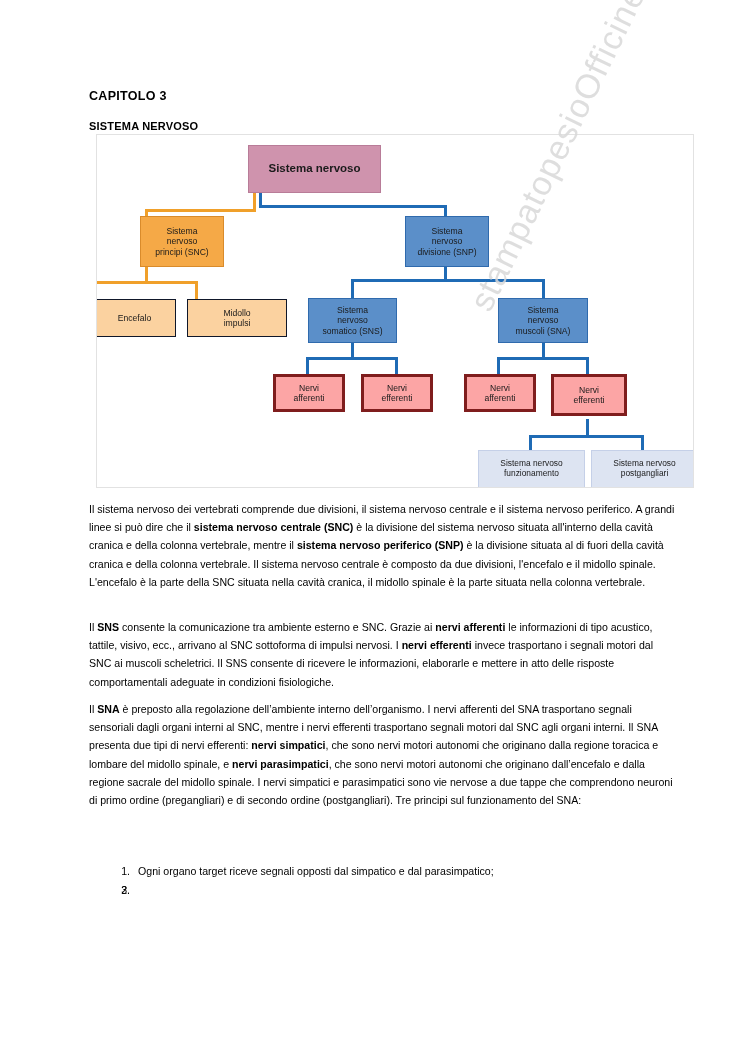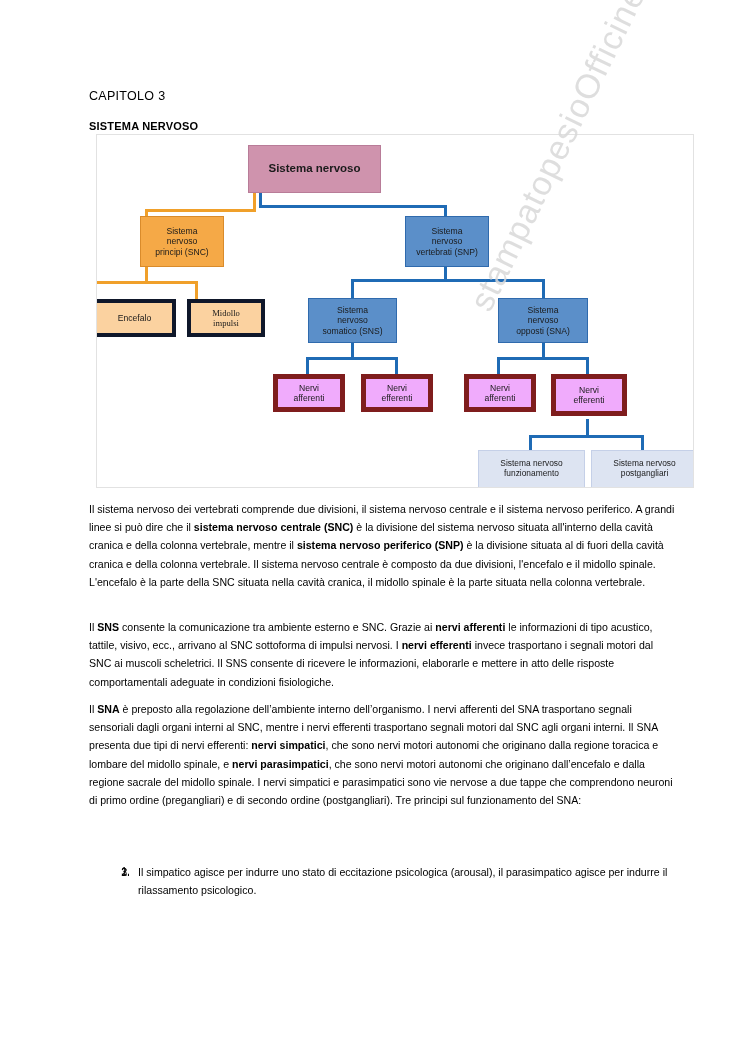--- a/index.html
+++ b/index.html
@@ -43,21 +43,21 @@
     z-index: 5;
     opacity: 0.85;
   }
 
   
   .chapter-title {
     position: absolute;
     left: 89px;
     top: 89px;
     font-size: 12.5px;
-    font-weight: normal;
+    font-weight: bold;
     letter-spacing: 0.3px;
   }
   .section-title {
     position: absolute;
     left: 89px;
     top: 120px;
     font-size: 11px;
     font-weight: bold;
     letter-spacing: 0.2px;
   }
@@ -94,31 +94,31 @@
     font-size: 11.5px;
     color: #1b1b1b;
   }
   .node.orange {
     background: #f5a947;
     border: 1px solid #d98b2b;
     font-size: 8.6px;
   }
   .node.orange-light {
     background: #fbd2a0;
-    border: 4px solid #0f172a;
+    border: 1px solid #0f172a;
     font-size: 8.6px;
   }
   .node.blue {
     background: #5b8fc9;
     border: 1px solid #2f6aad;
     font-size: 8.6px;
   }
   .node.blue-light {
-    background: #f0abfc;
-    border: 5px solid #7f1d1d;
+    background: #fca5a5;
+    border: 3px solid #7f1d1d;
     font-size: 8.6px;
     text-align: right;
   }
   .node.blue-pale {
     background: #dde4f2;
     border: 1px solid #c5d0e8;
     font-size: 8.4px;
   }
 
   .node span { display: block; }
@@ -220,41 +220,41 @@
     <div class="node orange" style="left:43px; top:81px; width:84px; height:51px; flex-direction:column;">
       <span>Sistema</span>
       <span>nervoso</span>
       <span>principi (SNC)</span>
     </div>
 
     <div class="node orange-light" style="left:-4px; top:164px; width:83px; height:38px;">
       <span>Encefalo</span>
     </div>
 
-    <div class="node orange-light" style="left:90px; top:164px; width:78px; height:38px; flex-direction:column;font-family:Liberation Serif, serif;">
+    <div class="node orange-light" style="left:90px; top:164px; width:100px; height:38px; flex-direction:column;">
       <span>Midollo</span>
       <span>impulsi</span>
     </div>
 
     <div class="node blue" style="left:308px; top:81px; width:84px; height:51px; flex-direction:column;">
       <span>Sistema</span>
       <span>nervoso</span>
-      <span>vertebrati (SNP)</span>
+      <span>divisione (SNP)</span>
     </div>
 
     <div class="node blue" style="left:211px; top:163px; width:89px; height:45px; flex-direction:column;">
       <span>Sistema</span>
       <span>nervoso</span>
       <span>somatico (SNS)</span>
     </div>
 
     <div class="node blue" style="left:401px; top:163px; width:90px; height:45px; flex-direction:column;">
       <span>Sistema</span>
       <span>nervoso</span>
-      <span>opposti (SNA)</span>
+      <span>muscoli (SNA)</span>
     </div>
 
     <div class="node blue-light" style="left:176px; top:239px; width:72px; height:38px; flex-direction:column;">
       <span>Nervi</span>
       <span>afferenti</span>
     </div>
 
     <div class="node blue-light" style="left:264px; top:239px; width:72px; height:38px; flex-direction:column;">
       <span>Nervi</span>
       <span>efferenti</span>
@@ -284,23 +284,23 @@
 
   <p class="body-text" style="top:500px; margin:0;"><span>Il sistema nervoso dei vertebrati comprende due divisioni, il sistema nervoso centrale e il sistema nervoso periferico. A grandi linee si può dire che il </span><b>sistema nervoso centrale (SNC)</b><span> è la divisione del sistema nervoso situata all'interno della cavità cranica e della colonna vertebrale, mentre il </span><b>sistema nervoso periferico (SNP)</b><span> è la divisione situata al di fuori della cavità cranica e della colonna vertebrale. Il sistema nervoso centrale è composto da due divisioni, l'encefalo e il midollo spinale. L'encefalo è la parte della SNC situata nella cavità cranica, il midollo spinale è la parte situata nella colonna vertebrale.</span></p>
 
   <p class="body-text" style="top:618px; margin:0;"><span>Il </span><b>SNS</b><span> consente la comunicazione tra ambiente esterno e SNC. Grazie ai </span><b>nervi afferenti</b><span> le informazioni di tipo acustico, tattile, visivo, ecc., arrivano al SNC sottoforma di impulsi nervosi. I </span><b>nervi efferenti</b><span> invece trasportano i segnali motori dal SNC ai muscoli scheletrici. Il SNS consente di ricevere le informazioni, elaborarle e mettere in atto delle risposte comportamentali adeguate in condizioni fisiologiche.</span></p>
 
   <p class="body-text" style="top:700px; margin:0;"><span>Il </span><b>SNA</b><span> è preposto alla regolazione dell’ambiente interno dell’organismo. I nervi afferenti del SNA trasportano segnali sensoriali dagli organi interni al SNC, mentre i nervi efferenti trasportano segnali motori dal SNC agli organi interni. Il SNA presenta due tipi di nervi efferenti: </span><b>nervi simpatici</b><span>, che sono nervi motori autonomi che originano dalla regione toracica e lombare del midollo spinale, e </span><b>nervi parasimpatici</b><span>, che sono nervi motori autonomi che originano dall’encefalo e dalla regione sacrale del midollo spinale. I nervi simpatici e parasimpatici sono vie nervose a due tappe che comprendono neuroni di primo ordine (pregangliari) e di secondo ordine (postgangliari). Tre principi sul funzionamento del SNA:</span></p>
 
   <ul class="numlist" style="top:862px;">
     <li>
       <span class="num">1.</span>
+      <span>Ogni organo target riceve segnali opposti dal simpatico e dal parasimpatico;</span>
     </li>
     <li>
       <span class="num">2.</span>
     </li>
     <li>
       <span class="num">3.</span>
-      <span>Il simpatico agisce per indurre uno stato di eccitazione psicologica (arousal), il parasimpatico agisce per indurre il rilassamento psicologico.</span>
     </li>
   </ul>
 
 </div>
 
 </body></html>

